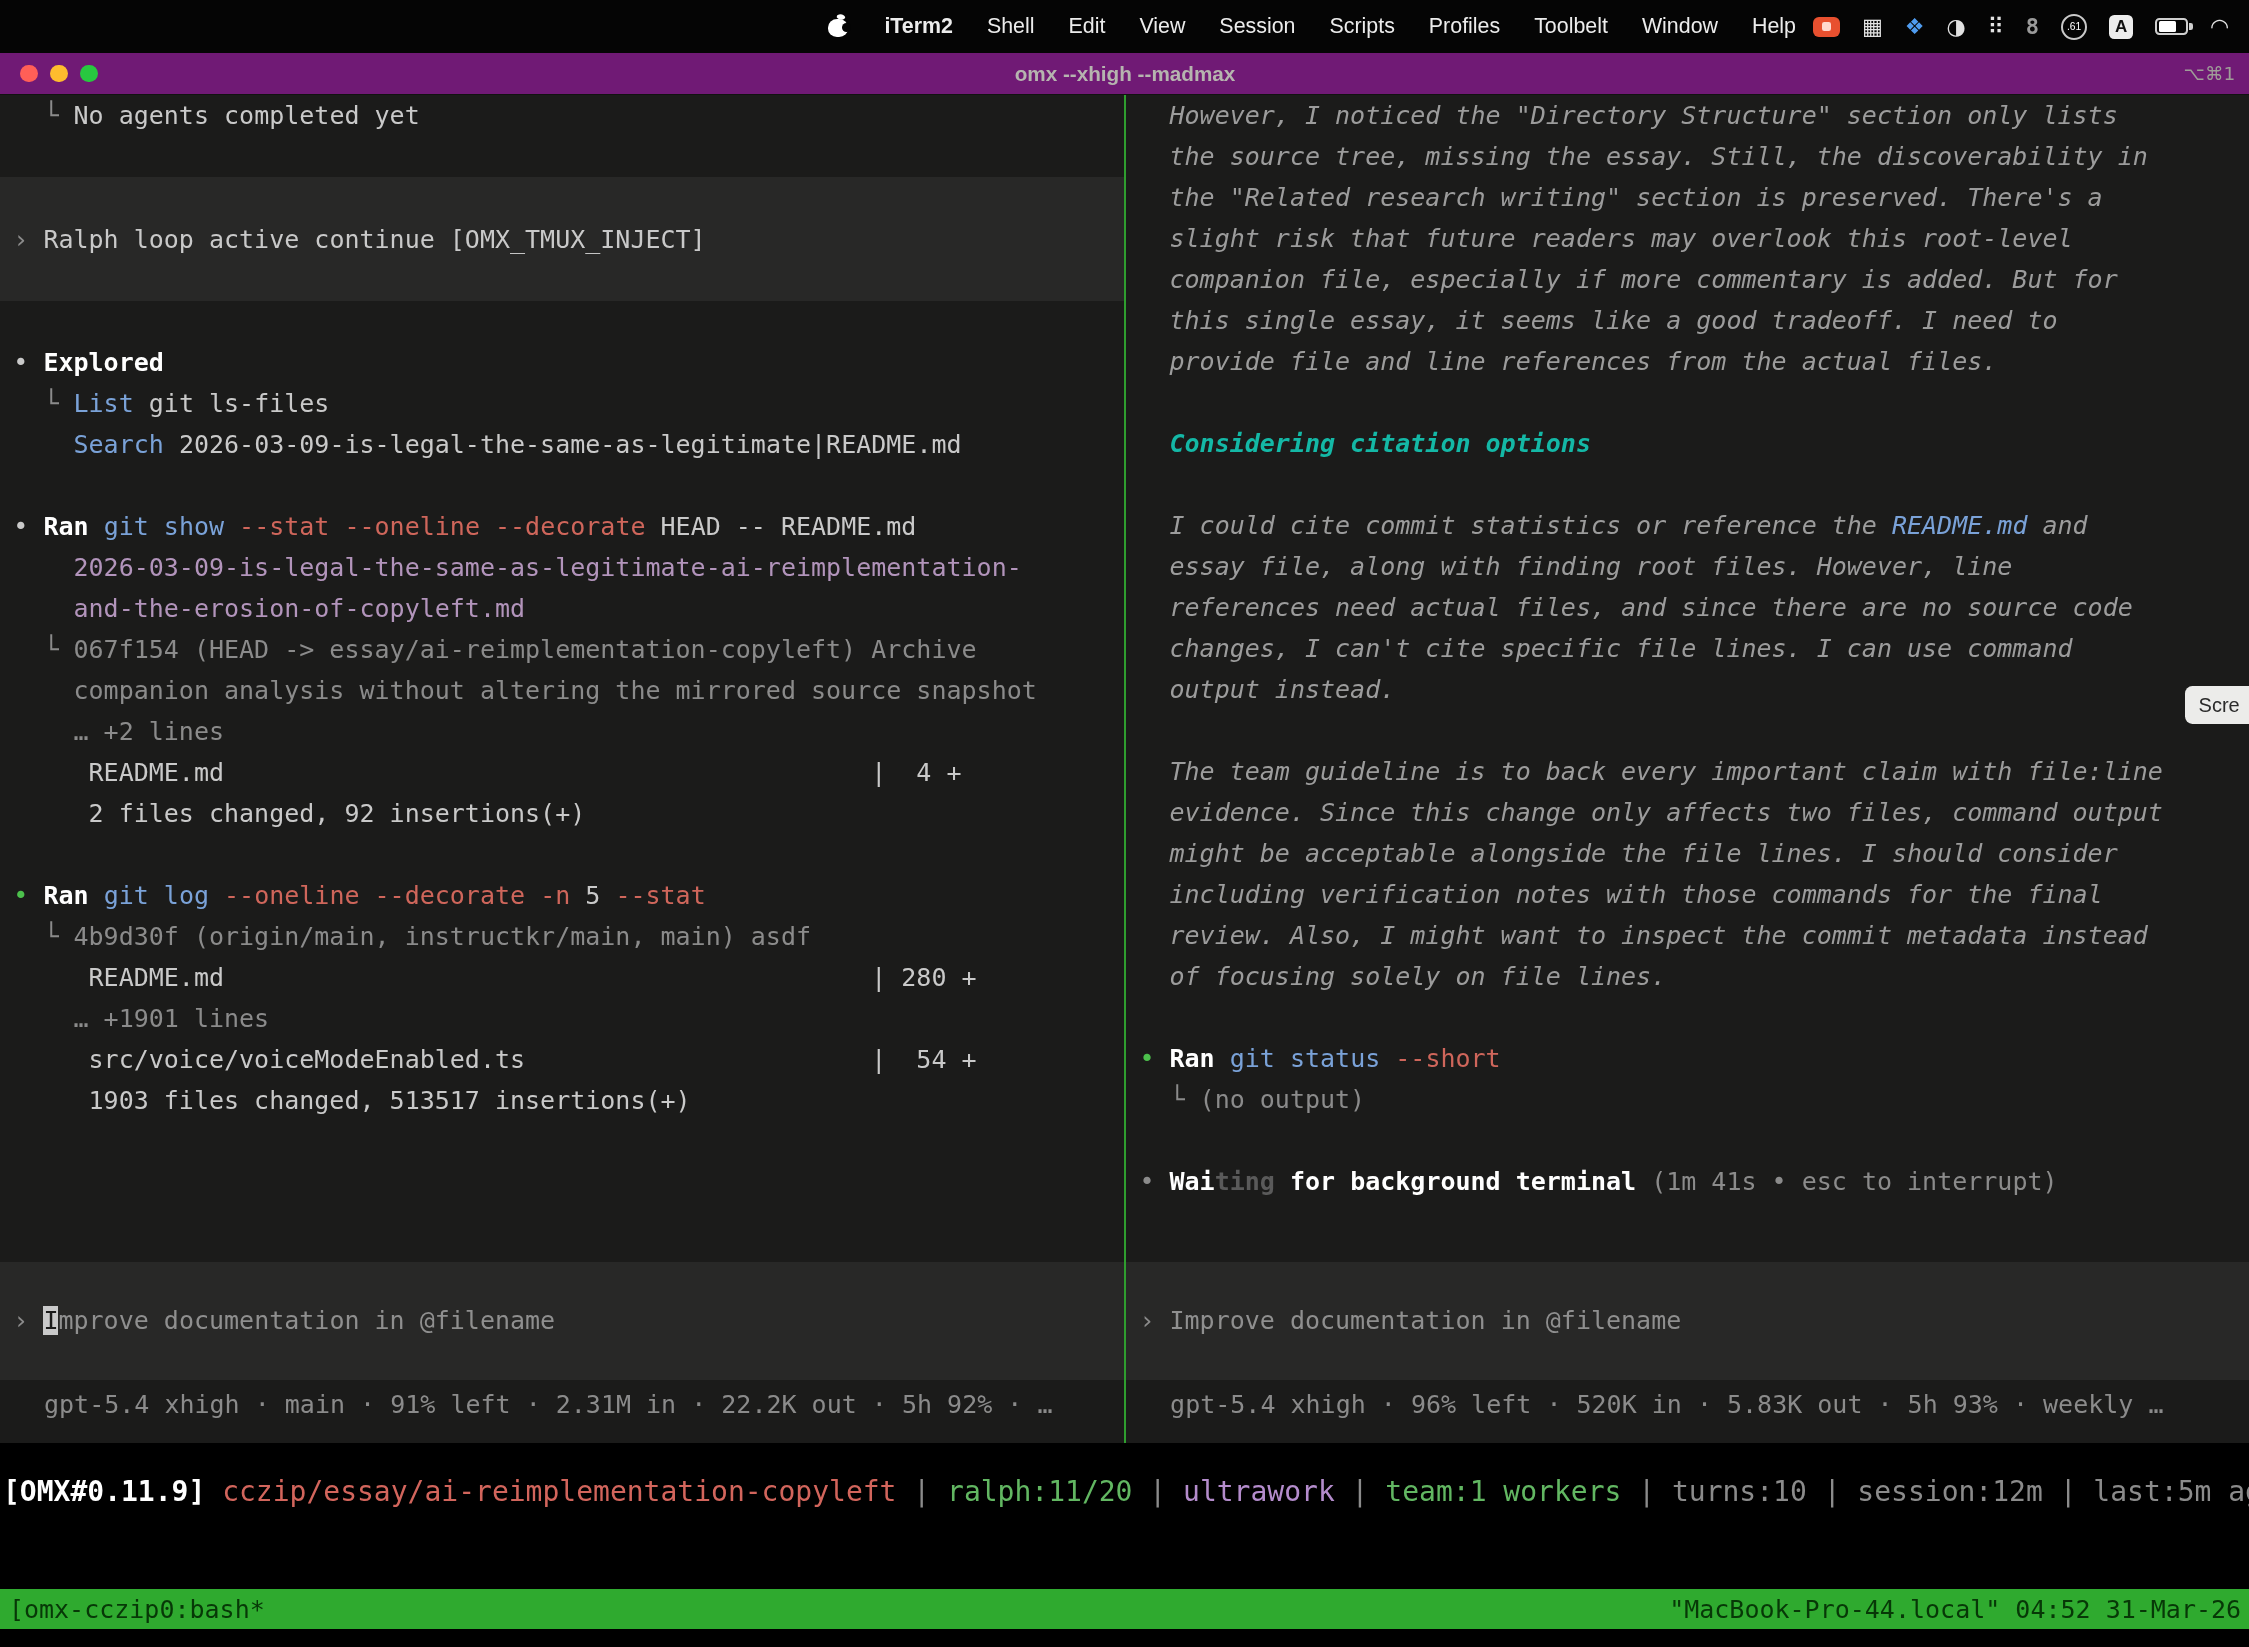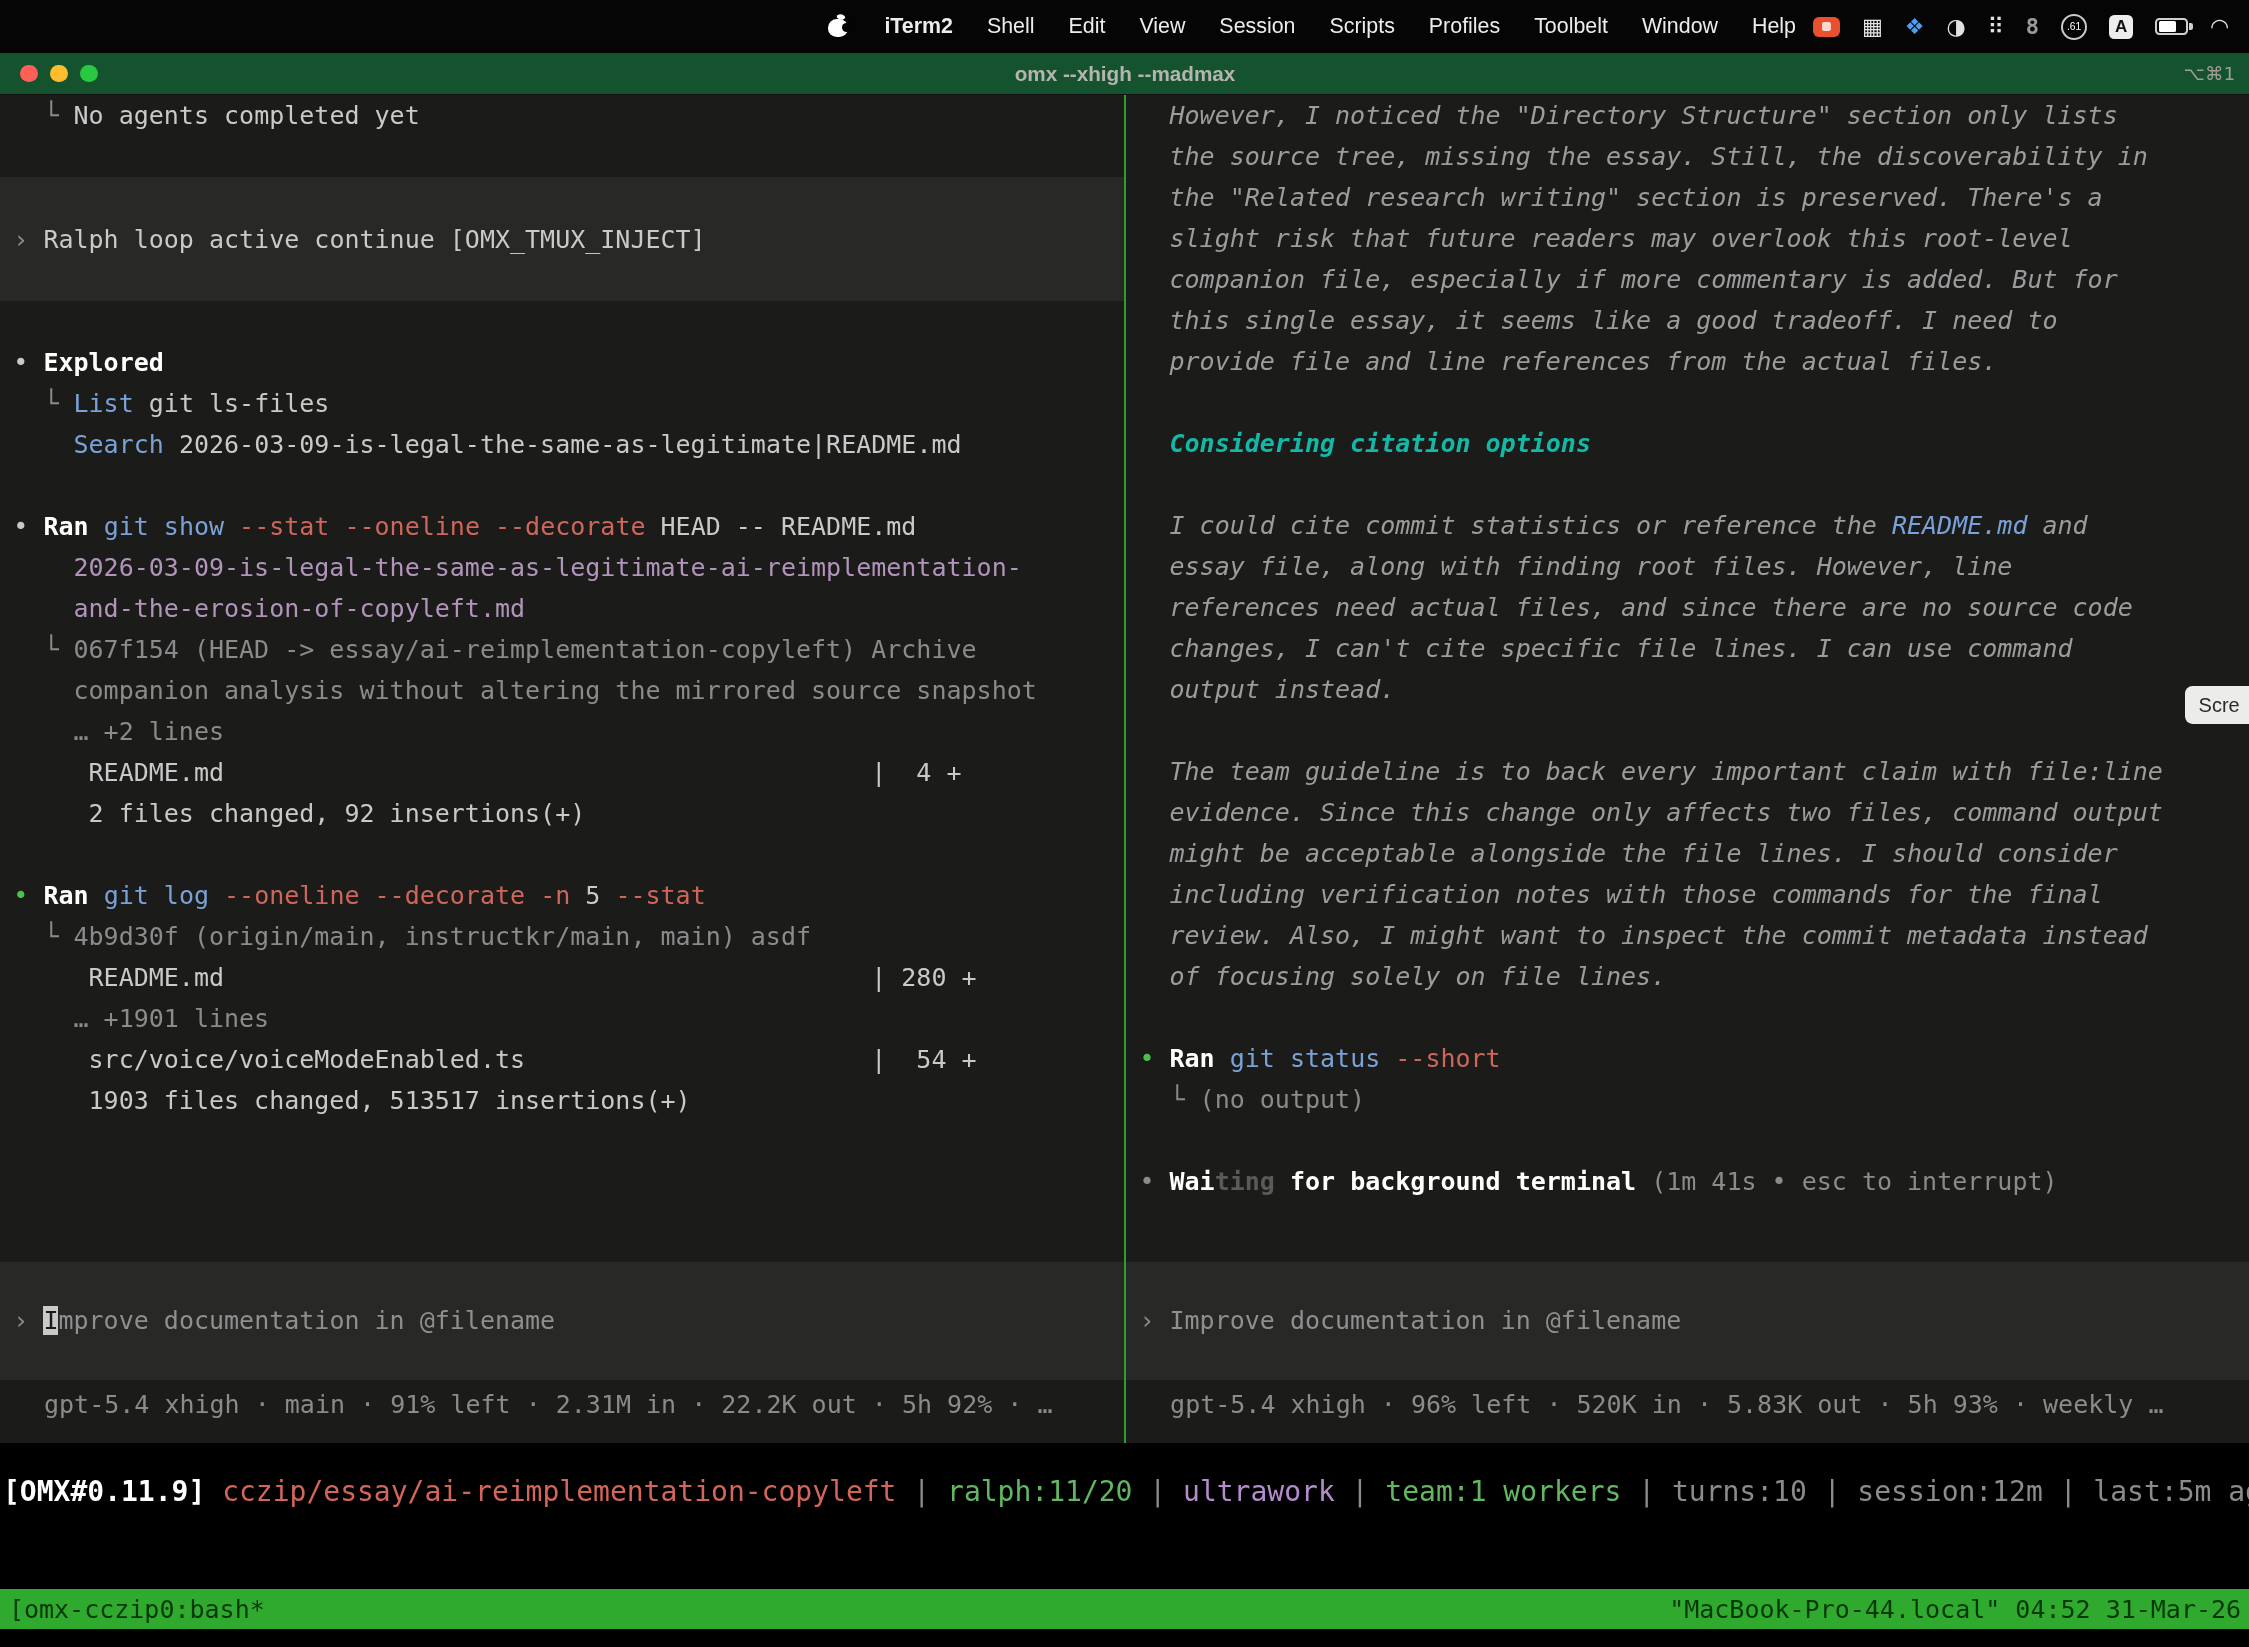--- a/index.html
+++ b/index.html
@@ -27,21 +27,21 @@
     align-items:center; justify-content:center; color:#fff;
     font-family:"Liberation Sans", sans-serif; font-size:10.3px; }
   .inputsrc { width:24px; height:24px; background:#ededed; border-radius:5.2px; color:#111;
     font-family:"Liberation Sans", sans-serif; font-weight:bold; font-size:17px;
     display:flex; align-items:center; justify-content:center; }
   .battery { position:relative; width:33px; height:17.7px; border:2.2px solid #cfcfcf; border-radius:4.4px; }
   .battery::after { content:""; position:absolute; right:-6.6px; top:3.7px; width:3.7px; height:6.6px; background:#cfcfcf; border-radius:0 2.2px 2.2px 0; }
   .battery .fill { position:absolute; left:1.5px; top:1.5px; bottom:1.5px; width:17px; background:#fff; border-radius:1.5px; }
 
   
-  .titlebar { flex:0 0 42px; background:#14532d; border-bottom:0.7px solid #121212;
+  .titlebar { flex:0 0 42px; background:#701a75; border-bottom:0.7px solid #121212;
     position:relative; display:flex; align-items:center; }
   .lights { display:flex; gap:12.5px; padding-left:20px; z-index:2; }
   .light { width:17.7px; height:17.7px; border-radius:50%; }
   .light.red { background:#ff5f57; }
   .light.yellow { background:#febc2e; }
   .light.green { background:#28c840; }
   .wtitle { position:absolute; left:0; right:0; text-align:center;
     font-family:"Liberation Sans", sans-serif; font-weight:bold; font-size:20.7px; color:#b6b4af; }
   .wshortcut { margin-left:auto; padding-right:14.8px; z-index:2;
     font-family:"DejaVu Sans", sans-serif; font-size:18.5px; color:#9f9d98; }

